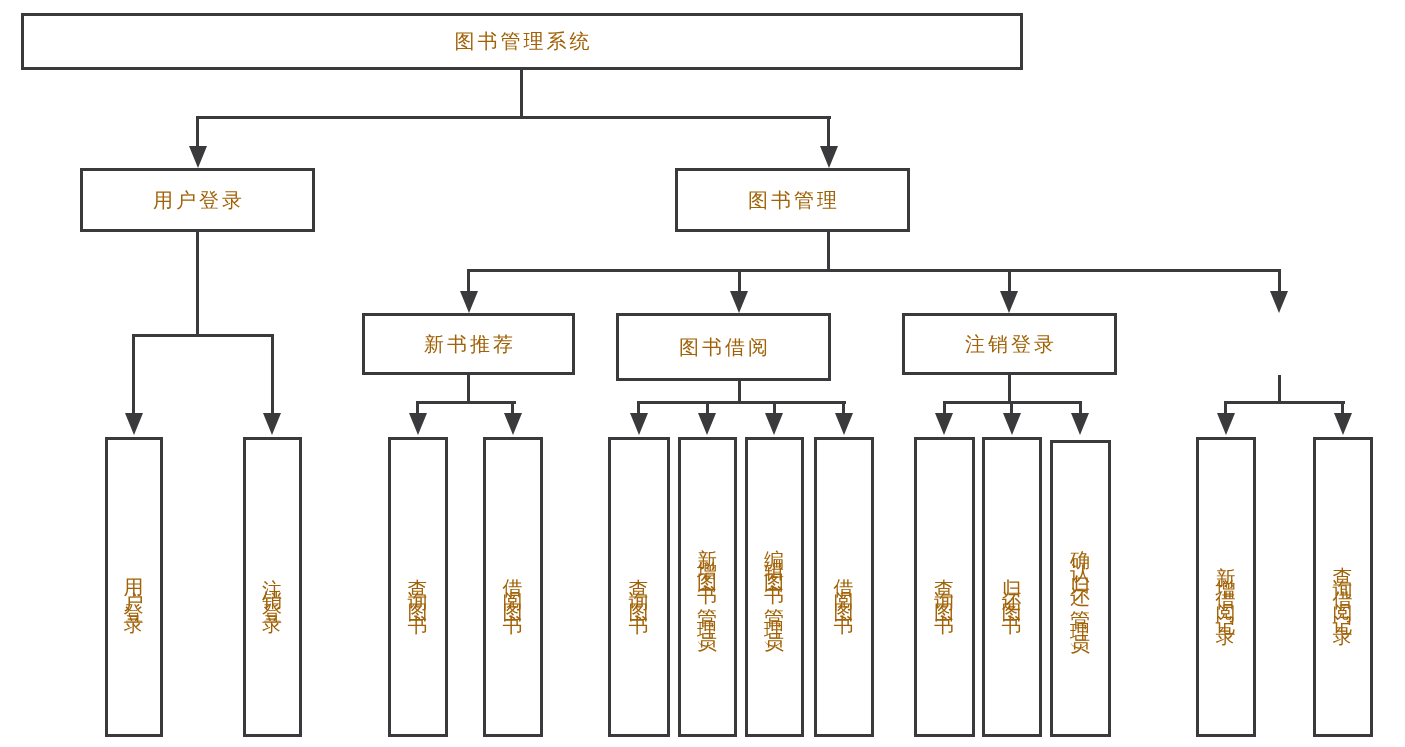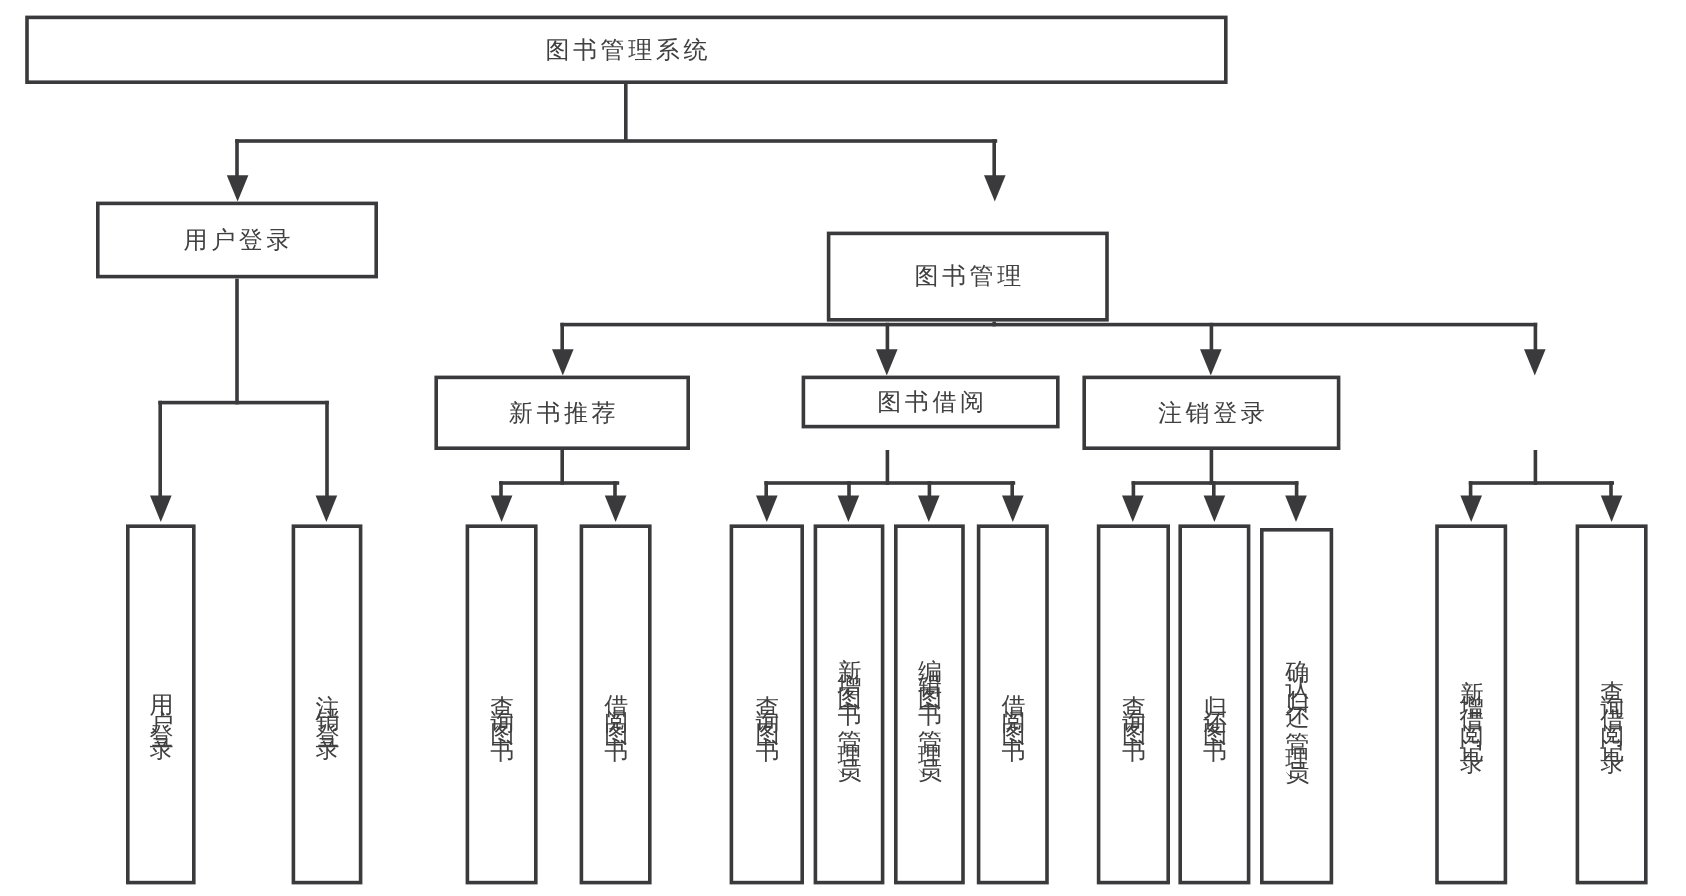--- a/index.html
+++ b/index.html
@@ -4,21 +4,21 @@
 <style>
   html,body{margin:0;padding:0;background:#ffffff;}
   body{font-family:"Liberation Sans","DejaVu Sans",sans-serif;}
   .canvas{position:relative;width:1405px;height:747px;background:#ffffff;overflow:hidden;}
   .node{
     position:absolute;box-sizing:border-box;background:#ffffff;
     border:3px solid #3a3a3c;display:flex;align-items:center;justify-content:center;
     z-index:2;
   }
   .node .lbl{
-    color:#404040;font-size:20px;letter-spacing:3px;text-indent:3px;white-space:nowrap;
+    color:#a16207;font-size:20px;letter-spacing:3px;text-indent:3px;white-space:nowrap;
   }
   .leaf .lbl{
     writing-mode:vertical-rl;text-orientation:mixed;
     letter-spacing:12px;text-indent:0;white-space:nowrap;line-height:1;
   }
   .hline,.vline{position:absolute;background:#3a3a3c;z-index:1;}
   .hline{height:3px;}
   .vline{width:3px;}
   .arrow{
     position:absolute;width:0;height:0;z-index:1;
@@ -42,21 +42,21 @@
   <div class="vline" style="left:520px;top:70px;height:48px;"></div>
   <div class="hline" style="left:196px;top:116px;width:635px;"></div>
   <div class="vline" style="left:196px;top:116px;height:33px;"></div>
   <div class="vline" style="left:827px;top:116px;height:33px;"></div>
   <div class="arrow" style="left:189px;top:146px;"></div>
   <div class="arrow" style="left:820px;top:146px;"></div>
 
   <div class="node" style="left:80px;top:168px;width:235px;height:64px;">
     <span class="lbl">用户登录</span>
   </div>
-  <div class="node" style="left:689px;top:168px;width:235px;height:75px;margin-top:25px;">
+  <div class="node" style="left:675px;top:168px;width:235px;height:64px;">
     <span class="lbl">图书管理</span>
   </div>
 
   <div class="vline" style="left:196px;top:232px;height:105px;"></div>
   <div class="hline" style="left:132px;top:334px;width:142px;"></div>
   <div class="vline" style="left:132px;top:334px;height:82px;"></div>
   <div class="vline" style="left:271px;top:334px;height:82px;"></div>
   <div class="arrow" style="left:125px;top:413px;"></div>
   <div class="arrow" style="left:263px;top:413px;"></div>
 
@@ -67,21 +67,21 @@
   <div class="vline" style="left:1008px;top:269px;height:25px;"></div>
   <div class="vline" style="left:1278px;top:269px;height:25px;"></div>
   <div class="arrow" style="left:460px;top:291px;"></div>
   <div class="arrow" style="left:730px;top:291px;"></div>
   <div class="arrow" style="left:1000px;top:291px;"></div>
   <div class="arrow" style="left:1270px;top:291px;"></div>
 
   <div class="node" style="left:362px;top:313px;width:213px;height:62px;">
     <span class="lbl">新书推荐</span>
   </div>
-  <div class="node" style="left:668px;top:313px;width:215px;height:44px;">
+  <div class="node" style="left:616px;top:313px;width:215px;height:68px;">
     <span class="lbl">图书借阅</span>
   </div>
   <div class="node" style="left:902px;top:313px;width:215px;height:62px;">
     <span class="lbl">注销登录</span>
   </div>
 
   <div class="vline" style="left:467px;top:375px;height:29px;"></div>
   <div class="hline" style="left:416px;top:401px;width:100px;"></div>
   <div class="vline" style="left:416px;top:401px;height:15px;"></div>
   <div class="vline" style="left:511px;top:401px;height:15px;"></div>

